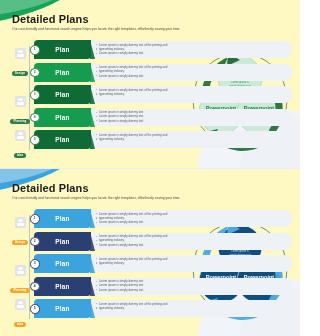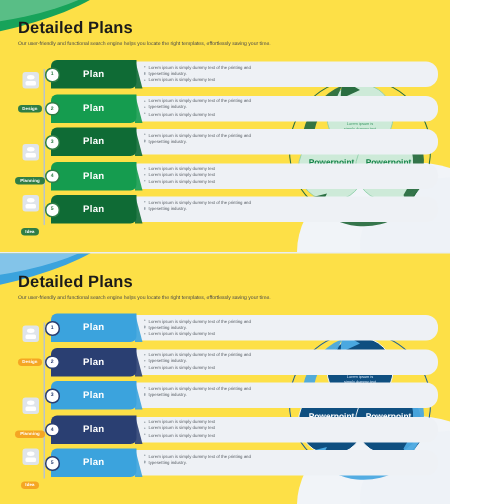--- a/index.html
+++ b/index.html
@@ -5,21 +5,21 @@
   html,body{margin:0;padding:0;}
   body{
     width:300px;height:336px;
     background:#ffffff;
     font-family:"Liberation Sans", sans-serif;
     overflow:hidden;
   }
   .deck{width:300px;height:336px;position:relative;}
   .slide{
     position:absolute;left:0;width:300px;height:168px;
-    background:#fde047;overflow:hidden;
+    background:#fef9c3;overflow:hidden;
   }
   .slide.s1{top:0;}
   .slide.s2{top:168px;border-top:1px solid #e9eef2;}
 
   
   .swoosh-tl{
     position:absolute;top:-26px;left:-40px;width:130px;height:46px;
     border-bottom-right-radius:100% 100%;
     transform:rotate(-6deg);
   }

